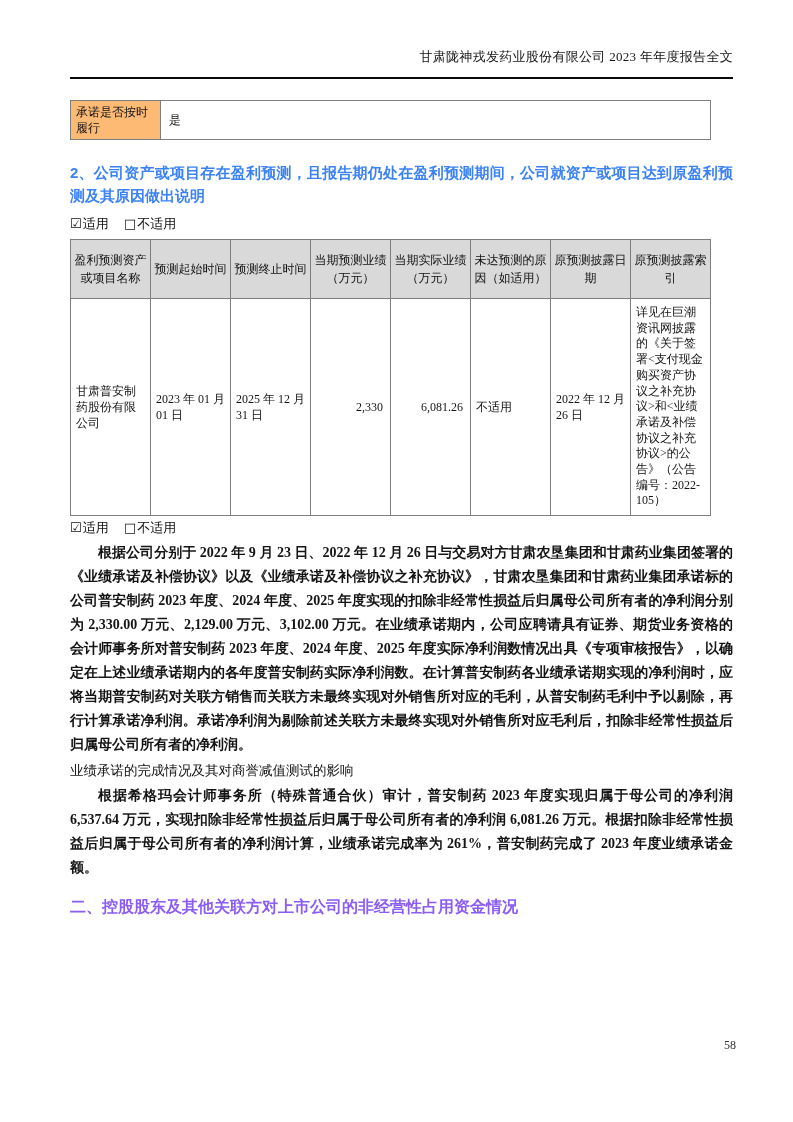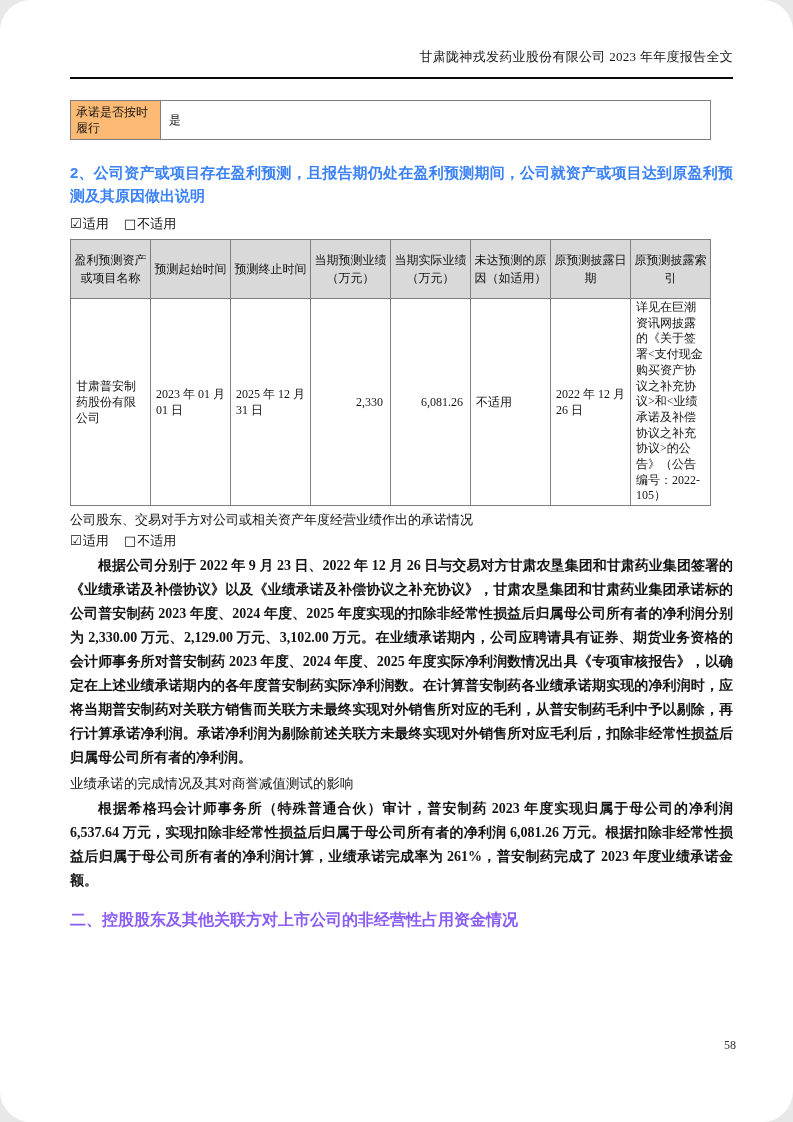--- a/index.html
+++ b/index.html
@@ -1,20 +1,20 @@
 <!DOCTYPE html>
 <html><head>
 <meta charset="utf-8">
 <style>
   * { margin:0; padding:0; box-sizing:border-box; }
   html,body { background:#e8e8e8; }
   body { font-family:"Liberation Serif","DejaVu Serif",serif; color:#111; }
   .page {
     position:relative; width:793px; height:1122px; margin:0 auto;
-    background:#ffffff; overflow:hidden;border-radius:31px;
+    background:#ffffff; overflow:hidden;
   }
   .content { padding:49px 60px 0 70px; }
 
   .doc-header { text-align:right; font-size:13px; line-height:16px; letter-spacing:.3px; color:#151515; }
   .header-rule { height:2px; background:#0a0a0a; margin-top:12px; }
 
   table { border-collapse:collapse; table-layout:fixed; width:641px; }
   td { border:1px solid #7d7d7d; font-size:12px; color:#141414; vertical-align:middle; }
   .gray { background:#fdba74; }
 
@@ -33,21 +33,21 @@
   .cb-row .cb { margin-right:12px; white-space:nowrap; }
   .cb-glyph { font-family:"DejaVu Sans","Liberation Sans",sans-serif; font-size:13px; margin-right:1px; }
 
   
   .tbl-forecast { margin-top:6px; }
   .tbl-forecast th {
     border:1px solid #7d7d7d; background:#d9d9d9; font-weight:normal;
     font-size:12px; line-height:18px; text-align:center; vertical-align:middle;
     height:59px; padding:2px 3px;
   }
-  .tbl-forecast td { padding:1px 5px; line-height:16px; }
+  .tbl-forecast td { padding:6px 5px; line-height:16px; }
   .tbl-forecast .num { text-align:right; padding-right:7px; }
   .tbl-forecast .wrap-all { word-break:break-all; line-height:15.7px; vertical-align:middle; }
 
   .caption { margin-top:5px; font-size:13px; line-height:18px; }
   .cb-row.tight { margin-top:3px; }
 
   .para {
     margin-top:4px; font-size:14px; line-height:24px; text-align:justify;
     color:#141414;
   }
@@ -108,21 +108,20 @@
         <td>2025 年 12 月 31 日</td>
         <td class="num">2,330</td>
         <td class="num">6,081.26</td>
         <td>不适用</td>
         <td>2022 年 12 月 26 日</td>
         <td class="wrap-all">详见在巨潮资讯网披露的《关于签署&lt;支付现金购买资产协议之补充协议&gt;和&lt;业绩承诺及补偿协议之补充协议&gt;的公告》（公告编号：2022-105）</td>
       </tr>
     </tbody>
       </table>
 
-    <div class="caption">公司股东、交易对手方对公司或相关资产年度经营业绩作出的承诺情况</div>
 
     <div class="cb-row tight">
       <span class="cb"><span class="cb-glyph">☑</span><span>适用</span></span>
       <span class="cb"><span class="cb-glyph">□</span><span>不适用</span></span>
     </div>
 
     <div class="para indent">根据公司分别于 2022 年 9 月 23 日、2022 年 12 月 26 日与交易对方甘肃农垦集团和甘肃药业集团签署的《业绩承诺及补偿协议》以及《业绩承诺及补偿协议之补充协议》，甘肃农垦集团和甘肃药业集团承诺标的公司普安制药 2023 年度、2024 年度、2025 年度实现的扣除非经常性损益后归属母公司所有者的净利润分别为 2,330.00 万元、2,129.00 万元、3,102.00 万元。在业绩承诺期内，公司应聘请具有证券、期货业务资格的会计师事务所对普安制药 2023 年度、2024 年度、2025 年度实际净利润数情况出具《专项审核报告》，以确定在上述业绩承诺期内的各年度普安制药实际净利润数。在计算普安制药各业绩承诺期实现的净利润时，应将当期普安制药对关联方销售而关联方未最终实现对外销售所对应的毛利，从普安制药毛利中予以剔除，再行计算承诺净利润。承诺净利润为剔除前述关联方未最终实现对外销售所对应毛利后，扣除非经常性损益后归属母公司所有者的净利润。</div>
 
     <div class="subhead">业绩承诺的完成情况及其对商誉减值测试的影响</div>
 

